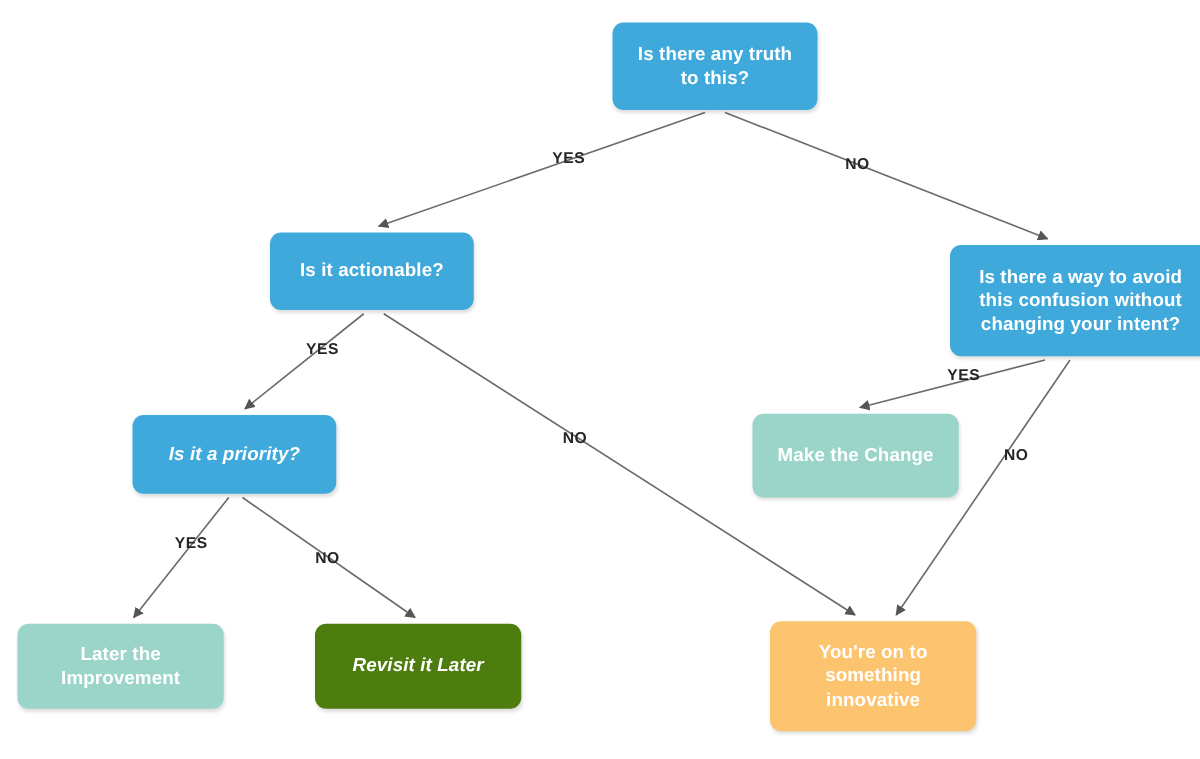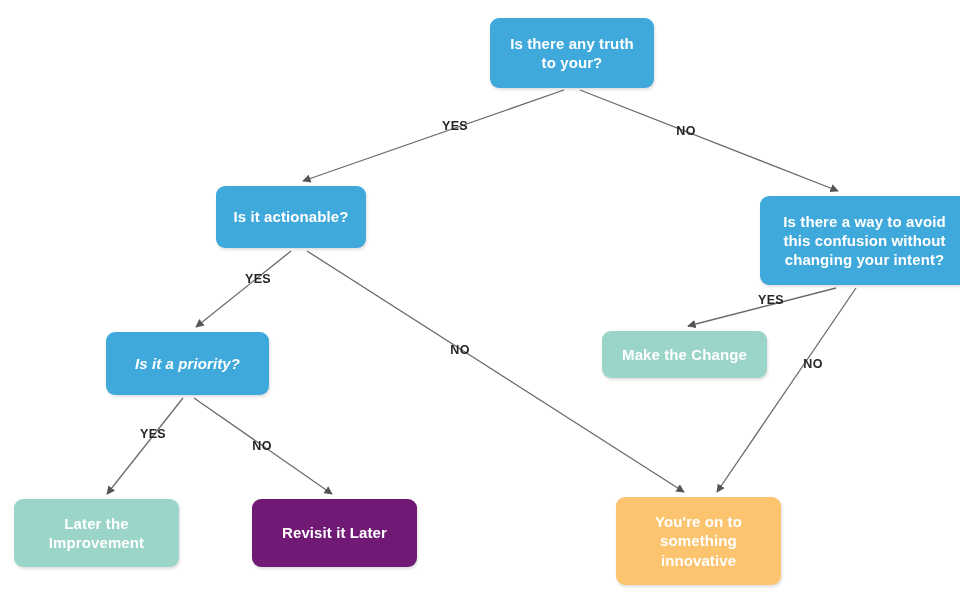--- a/index.html
+++ b/index.html
@@ -85,30 +85,30 @@
         <line x1="307" y1="251" x2="684" y2="492" stroke="#6b6b6b" stroke-width="1.3" marker-end="url(#arrow)"></line>
         <line x1="183" y1="398" x2="107" y2="494" stroke="#6b6b6b" stroke-width="1.3" marker-end="url(#arrow)"></line>
         <line x1="194" y1="398" x2="332" y2="494" stroke="#6b6b6b" stroke-width="1.3" marker-end="url(#arrow)"></line>
         <line x1="836" y1="288" x2="688" y2="326" stroke="#6b6b6b" stroke-width="1.3" marker-end="url(#arrow)"></line>
         <line x1="856" y1="288" x2="717" y2="492" stroke="#6b6b6b" stroke-width="1.3" marker-end="url(#arrow)"></line>
       </g>
   </svg>
 
   <div id="nodes-layer">
       <div class="node decision" style="left: 490px; top: 18px; width: 164px; height: 70px; background: rgb(63, 169, 219);">Is there any truth
-to your?</div>
-      <div class="node decision" style="left: 216px; top: 186px; width: 150px; height: 62px; background: rgb(63, 169, 219);">Is it actionable?</div>
+to this?</div>
+      <div class="node decision" style="left: 216px; top: 186px; width: 163px; height: 62px; background: rgb(63, 169, 219);">Is it actionable?</div>
       <div class="node decision" style="left: 736px; top: 196px; width: 209px; height: 89px; background: rgb(63, 169, 219); margin-left: 24px;">Is there a way to avoid
 this confusion without
 changing your intent?</div>
       <div class="node decision" style="left: 106px; top: 332px; width: 163px; height: 63px; background: rgb(63, 169, 219); font-style: italic;">Is it a priority?</div>
-      <div class="node terminal-good" style="left: 602px; top: 331px; width: 165px; height: 47px; background: rgb(155, 212, 200);">Make the Change</div>
+      <div class="node terminal-good" style="left: 602px; top: 331px; width: 165px; height: 67px; background: rgb(155, 212, 200);">Make the Change</div>
       <div class="node terminal-good" style="left: 14px; top: 499px; width: 165px; height: 68px; background: rgb(155, 212, 200);">Later the
 Improvement</div>
-      <div class="node terminal-defer" style="left: 252px; top: 499px; width: 165px; height: 68px; background: #701a75;">Revisit it Later</div>
+      <div class="node terminal-defer" style="left: 252px; top: 499px; width: 165px; height: 68px; background: #4d7c0f; font-style: italic;">Revisit it Later</div>
       <div class="node terminal-innovative" style="left: 616px; top: 497px; width: 165px; height: 88px; background: rgb(252, 196, 111);">You're on to
 something
 innovative</div>
     </div>
   <div id="labels-layer">
       <div class="edge-label" style="left: 455px; top: 126px; color: rgb(38, 38, 38);">YES</div>
       <div class="edge-label" style="left: 686px; top: 131px; color: rgb(38, 38, 38);">NO</div>
       <div class="edge-label" style="left: 258px; top: 279px; color: rgb(38, 38, 38);">YES</div>
       <div class="edge-label" style="left: 460px; top: 350px; color: rgb(38, 38, 38);">NO</div>
       <div class="edge-label" style="left: 153px; top: 434px; color: rgb(38, 38, 38);">YES</div>

